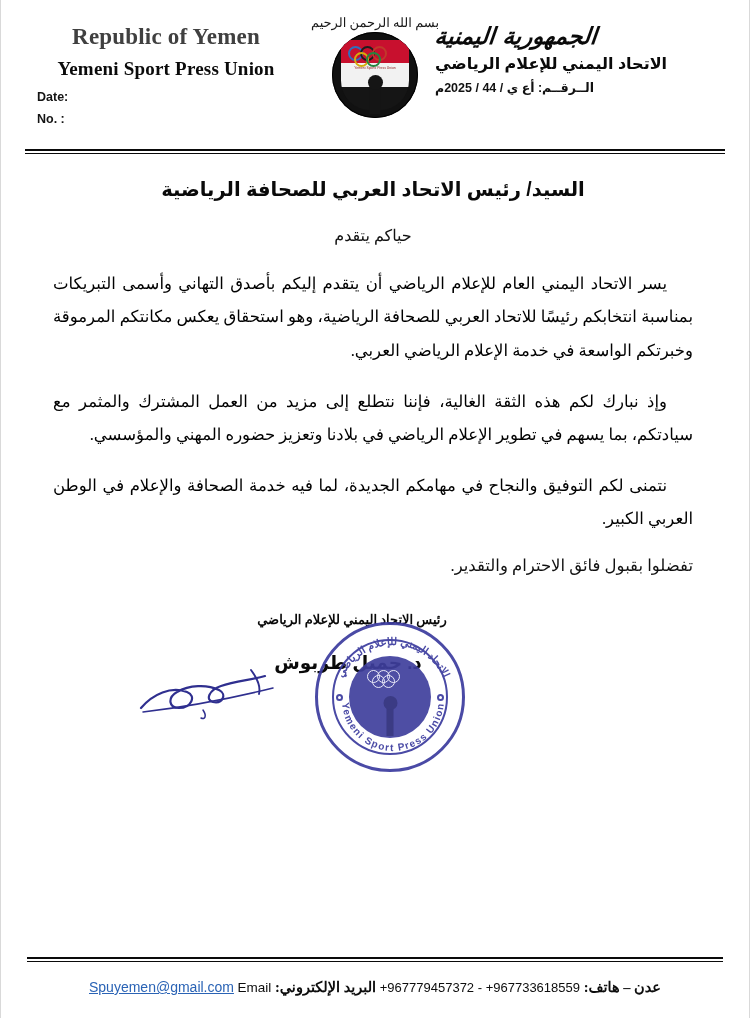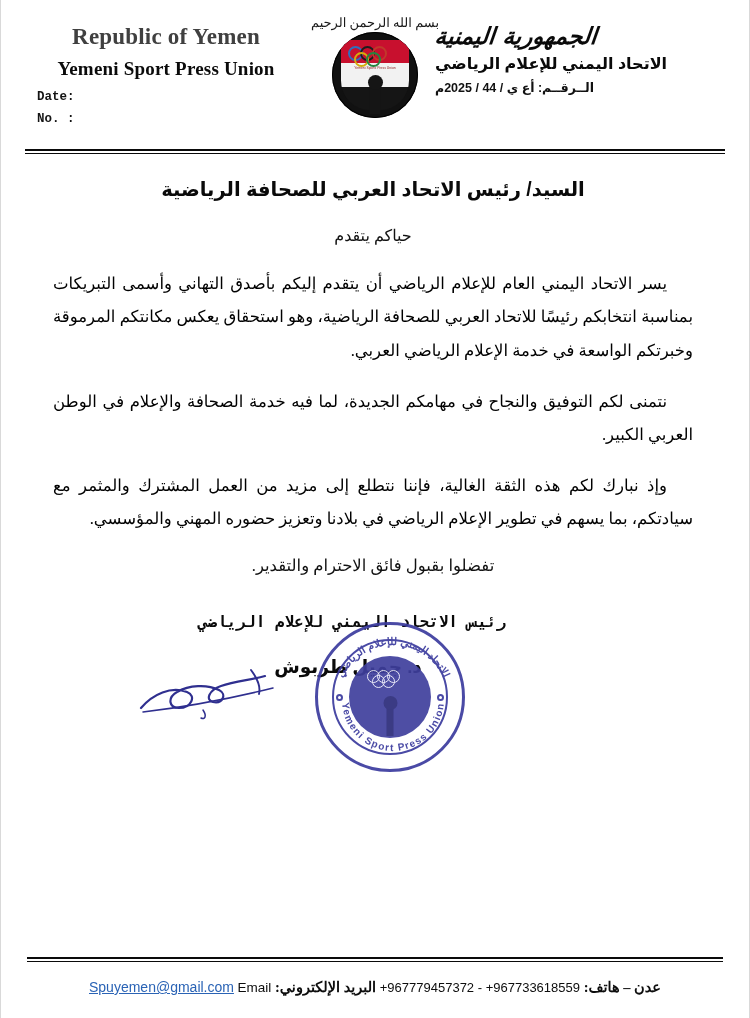--- a/index.html
+++ b/index.html
@@ -57,21 +57,21 @@
     color: #0b0b0b;
     margin-top: 8px;
     white-space: nowrap;
   }
   .lh-left .field-rows {
     margin-top: 7px;
     text-align: left;
     padding-left: 6px;
   }
   .lh-left .field-row {
-    font-family: Liberation Mono, monospace;
+    font-family: Liberation Sans, sans-serif;
     font-weight: bold;
     font-size: 12.5px;
     color: #141414;
     line-height: 1.75;
   }
 
   
   .lh-center {
     position: absolute;
     left: 50%;
@@ -252,44 +252,44 @@
     color: #000000;
     text-align: justify;
     text-align-last: right;
     text-indent: 26px;
   }
   .para.p2 { margin-top: 16px; }
   .para.p3 { margin-top: 16px; }
 
   .closing {
     margin-top: 20px;
-    text-align: center;
+    text-align: right;
     font-family: "Liberation Serif", "DejaVu Serif", serif;
     font-size: 16.5px;
     color: #111111;
   }
 
   
   .signature-zone {
     position: relative;
     margin-top: 36px;
     height: 215px;
     direction: rtl;
   }
   .sig-text {
     position: absolute;
     right: 180px;
     top: 0;
     text-align: center;
     width: 330px;
   }
   .sig-title {
-    font-family: Liberation Mono, monospace;
-    font-weight: bold;
-    font-size: 16px;
+    font-family: Liberation Serif, serif;
+    font-weight: bold;
+    font-size: 13px;
     color: #0a0a0a;
     white-space: nowrap;
     margin-left: 8px;
   }
   .sig-name {
     font-family: "Liberation Sans", "DejaVu Sans", sans-serif;
     font-weight: bold;
     font-size: 18.5px;
     color: #0a0a0a;
     margin-top: 24px;
@@ -490,23 +490,23 @@
   <div class="content">
 
     <div class="addressee">
       <div>السيد/ رئيس الاتحاد العربي للصحافة الرياضية</div>
     </div>
 
     <div class="greeting">حياكم يتقدم</div>
 
     <p class="para p1">يسر الاتحاد اليمني العام للإعلام الرياضي أن يتقدم إليكم بأصدق التهاني وأسمى التبريكات بمناسبة انتخابكم رئيسًا للاتحاد العربي للصحافة الرياضية، وهو استحقاق يعكس مكانتكم المرموقة وخبرتكم الواسعة في خدمة الإعلام الرياضي العربي.</p>
 
+    <p class="para p2">وإذ نبارك لكم هذه الثقة الغالية، فإننا نتطلع إلى مزيد من العمل المشترك والمثمر مع سيادتكم، بما يسهم في تطوير الإعلام الرياضي في بلادنا وتعزيز حضوره المهني والمؤسسي.</p>
+
     <p class="para p3">نتمنى لكم التوفيق والنجاح في مهامكم الجديدة، لما فيه خدمة الصحافة والإعلام في الوطن العربي الكبير.</p>
-
-    <p class="para p2">وإذ نبارك لكم هذه الثقة الغالية، فإننا نتطلع إلى مزيد من العمل المشترك والمثمر مع سيادتكم، بما يسهم في تطوير الإعلام الرياضي في بلادنا وتعزيز حضوره المهني والمؤسسي.</p>
 
     <div class="closing">تفضلوا بقبول فائق الاحترام والتقدير.</div>
 
     <div class="signature-zone">
 
       <div class="sig-text">
         <div class="sig-title">رئيس الاتحاد اليمني للإعلام الرياضي</div>
         <div class="sig-name">د. جميل طربوش</div>
       </div>
 

